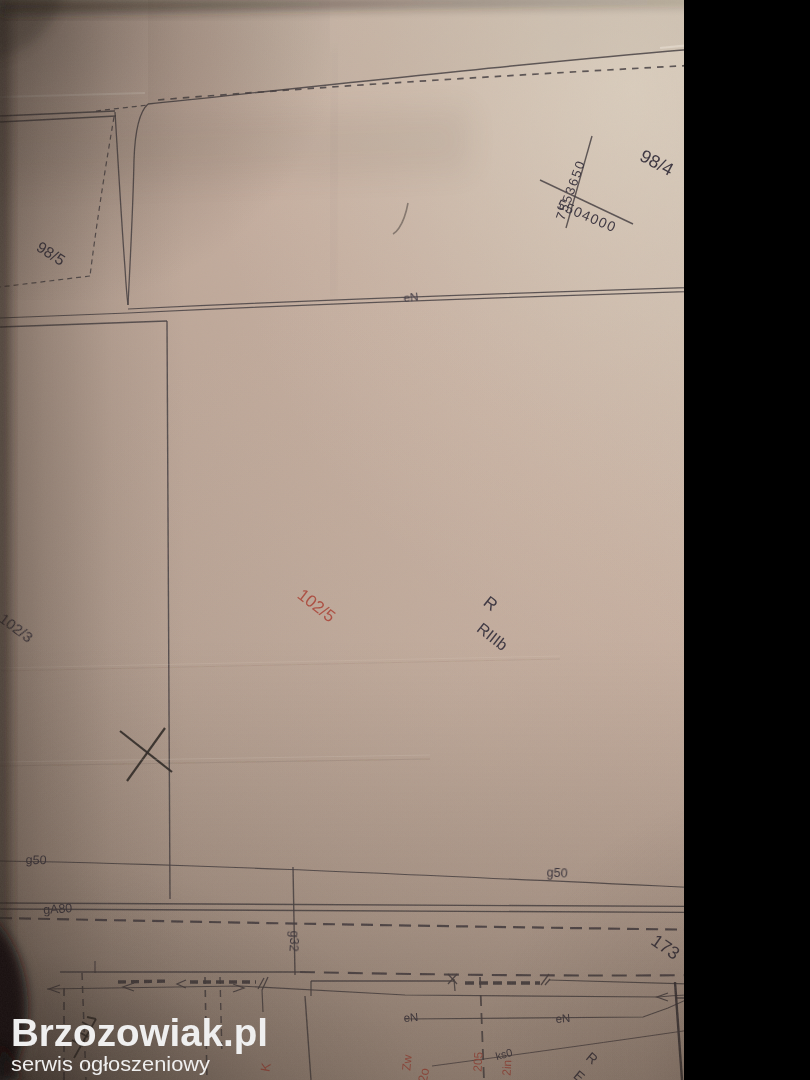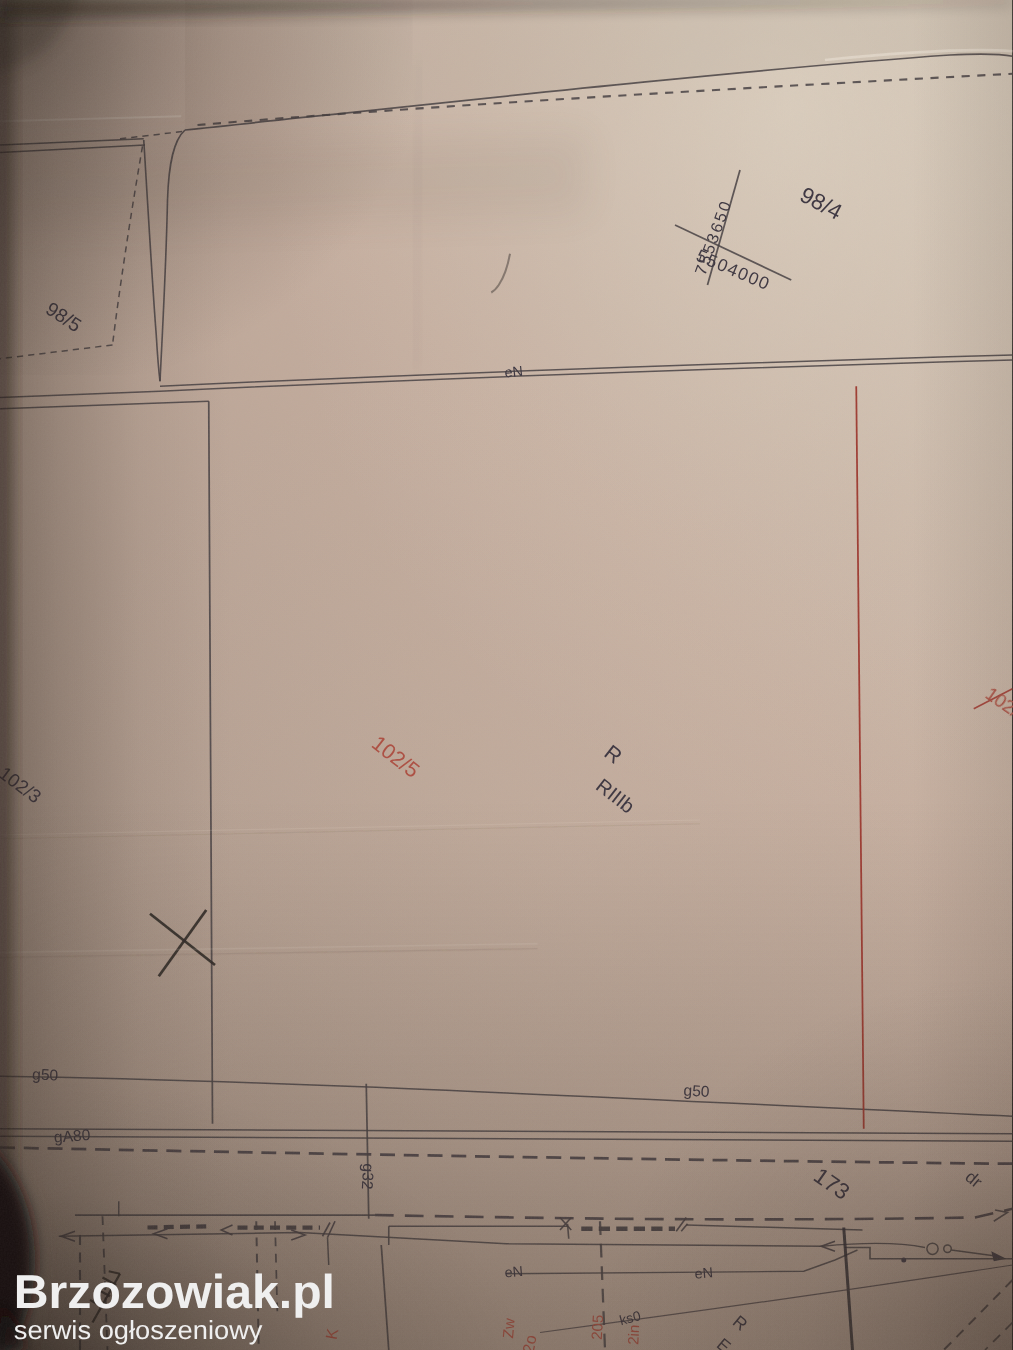--- a/index.html
+++ b/index.html
@@ -1,16 +1,16 @@
 <!DOCTYPE html>
 <html><head>
 <meta charset="utf-8">
 <style>
   html,body{margin:0;padding:0;background:#000;}
-  #page{width:810px;height:1080px;position:relative;overflow:hidden;font-family:"Liberation Sans",sans-serif;}
+  #page{width:684px;height:1080px;position:relative;overflow:hidden;font-family:"Liberation Sans",sans-serif;}
   svg{display:block}
 </style>
 </head>
 <body>
 <div id="page">
 <svg width="810" height="1080" viewBox="0 0 810 1080">
 <defs>
   <linearGradient id="paper" x1="0.9" y1="0" x2="0.1" y2="1">
     <stop offset="0" stop-color="#d4c7b7"></stop>
     <stop offset="0.38" stop-color="#c5ae9f"></stop>

